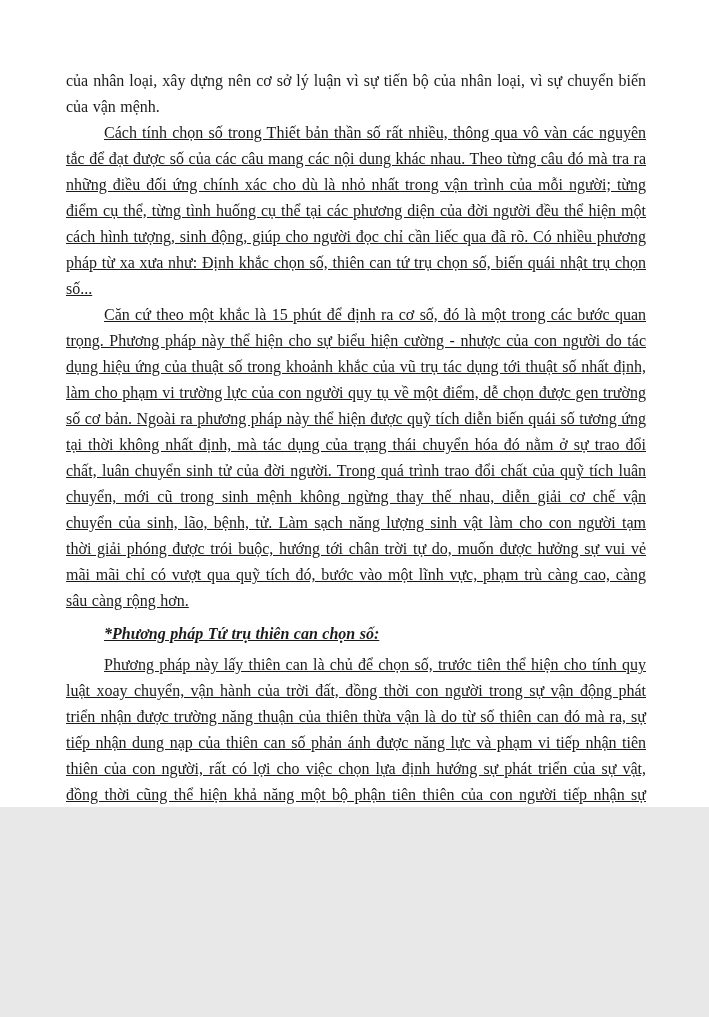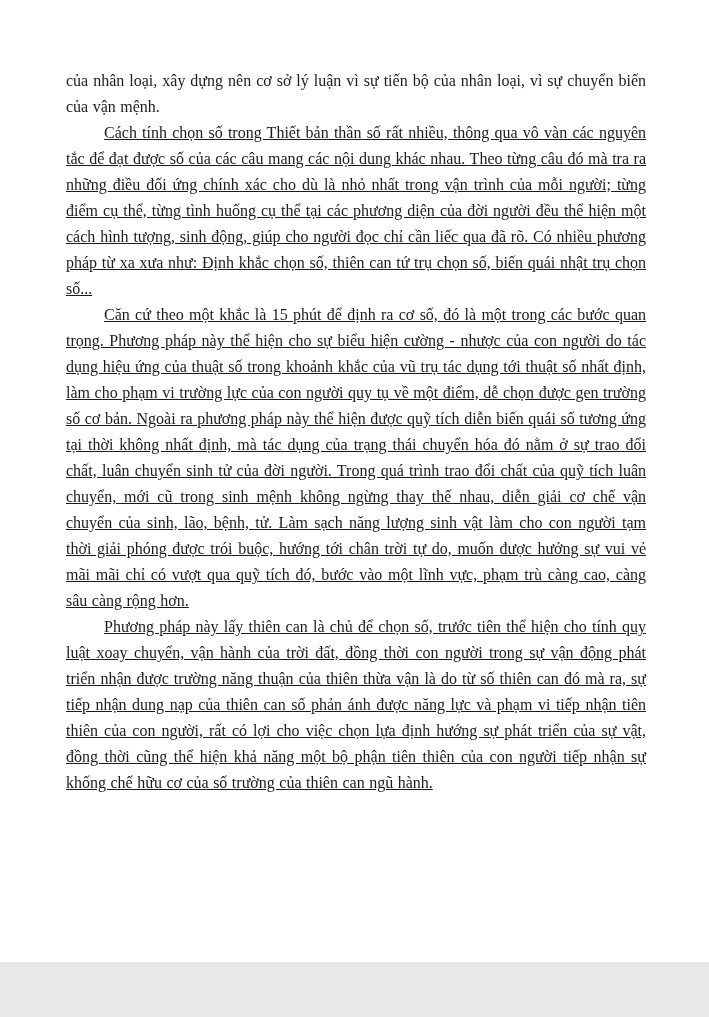--- a/index.html
+++ b/index.html
@@ -3,21 +3,21 @@
 <meta charset="utf-8">
 <style>
   html, body {
     margin: 0;
     padding: 0;
     background: #e8e8e8;
   }
   .page {
     position: relative;
     width: 709px;
-    height: 962px;
+    height: 807px;
     margin: 0 auto;
     background: #ffffff;
     font-family: "Liberation Serif", "DejaVu Serif", serif;
     color: #1b1b1b;
     box-sizing: border-box;
     overflow: hidden;
   }
   .text-block {
     position: absolute;
     left: 66px;
@@ -55,16 +55,17 @@
   }
 </style>
 </head>
 <body>
 
 <div class="page">
   <div class="text-block">
       <p class="para continuation">của nhân loại, xây dựng nên cơ sở lý luận vì sự tiến bộ của nhân loại, vì sự chuyển biến của vận mệnh.</p>
       <p class="para body">Cách tính chọn số trong Thiết bản thần số rất nhiều, thông qua vô vàn các nguyên tắc để đạt được số của các câu mang các nội dung khác nhau. Theo từng câu đó mà tra ra những điều đối ứng chính xác cho dù là nhỏ nhất trong vận trình của mỗi người; từng điểm cụ thể, từng tình huống cụ thể tại các phương diện của đời người đều thể hiện một cách hình tượng, sinh động, giúp cho người đọc chỉ cần liếc qua đã rõ. Có nhiều phương pháp từ xa xưa như: Định khắc chọn số, thiên can tứ trụ chọn số, biến quái nhật trụ chọn số...</p>
       <p class="para body">Căn cứ theo một khắc là 15 phút để định ra cơ số, đó là một trong các bước quan trọng. Phương pháp này thể hiện cho sự biểu hiện cường - nhược của con người do tác dụng hiệu ứng của thuật số trong khoảnh khắc của vũ trụ tác dụng tới thuật số nhất định, làm cho phạm vi trường lực của con người quy tụ về một điểm, dễ chọn được gen trường số cơ bản. Ngoài ra phương pháp này thể hiện được quỹ tích diễn biến quái số tương ứng tại thời không nhất định, mà tác dụng của trạng thái chuyển hóa đó nằm ở sự trao đổi chất, luân chuyển sinh tử của đời người. Trong quá trình trao đổi chất của quỹ tích luân chuyển, mới cũ trong sinh mệnh không ngừng thay thế nhau, diễn giải cơ chế vận chuyển của sinh, lão, bệnh, tử. Làm sạch năng lượng sinh vật làm cho con người tạm thời giải phóng được trói buộc, hướng tới chân trời tự do, muốn được hưởng sự vui vẻ mãi mãi chỉ có vượt qua quỹ tích đó, bước vào một lĩnh vực, phạm trù càng cao, càng sâu càng rộng hơn.</p>
+      <p class="para heading">*Phương pháp Tứ trụ thiên can chọn số:</p>
       <p class="para body">Phương pháp này lấy thiên can là chủ để chọn số, trước tiên thể hiện cho tính quy luật xoay chuyển, vận hành của trời đất, đồng thời con người trong sự vận động phát triển nhận được trường năng thuận của thiên thừa vận là do từ số thiên can đó mà ra, sự tiếp nhận dung nạp của thiên can số phản ánh được năng lực và phạm vi tiếp nhận tiên thiên của con người, rất có lợi cho việc chọn lựa định hướng sự phát triển của sự vật, đồng thời cũng thể hiện khả năng một bộ phận tiên thiên của con người tiếp nhận sự khống chế hữu cơ của số trường của thiên can ngũ hành.</p>
     </div>
   <div class="page-number">12</div>
 </div>
 
 </body></html>

